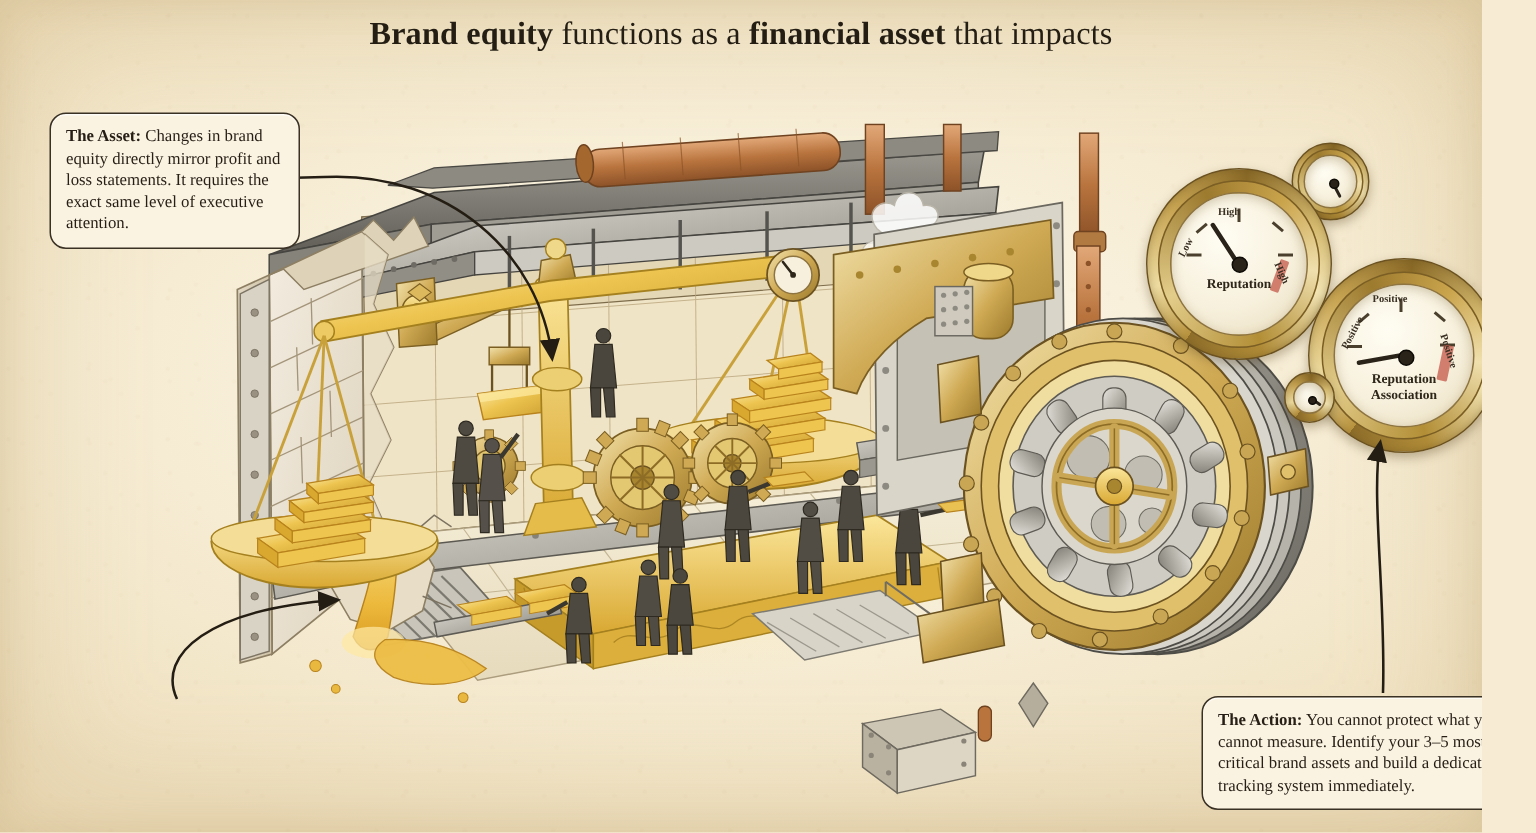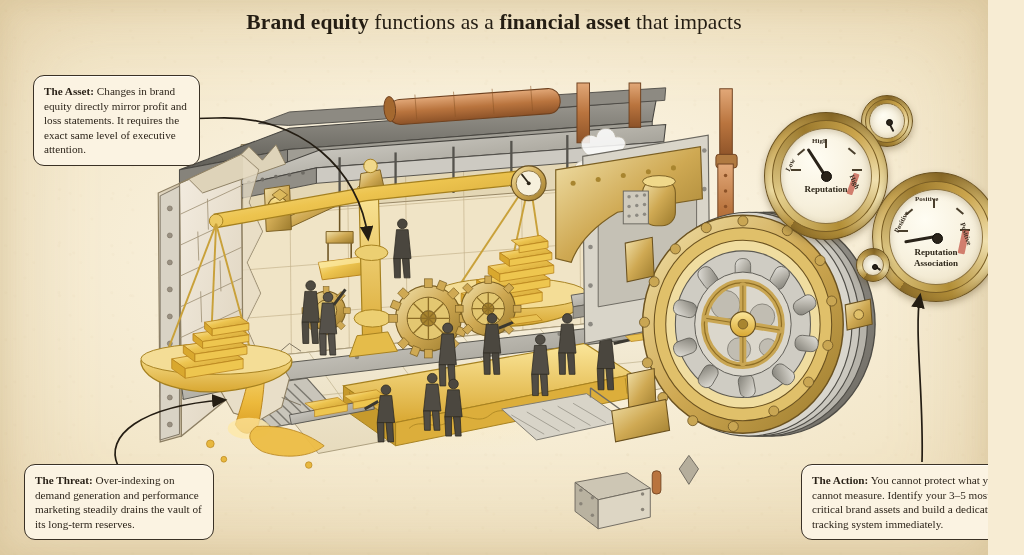--- a/index.html
+++ b/index.html
@@ -819,23 +819,20 @@
     <div class="face" style="inset:6px;">
       <div class="needle" style="left:3px;top:10px;width:8px;height:1.6px;transform:rotate(-145deg);"></div>
       <div class="hub" style="left:9px;top:9px;width:4px;height:4px;"></div>
     </div>
   </div>
 
   <div class="callout" id="callout-asset">
     <b>The Asset:</b><span> Changes in brand equity directly mirror profit and loss statements. It requires the exact same level of executive attention.</span>
   </div>
 
-  <div class="callout" id="callout-threat">
-    <b>The Threat:</b><span> Over-indexing on demand generation and performance marketing steadily drains the vault of its long-term reserves.</span>
-  </div>
 
   <div class="callout" id="callout-action">
     <b>The Action:</b><span> You cannot protect what you cannot measure. Identify your 3–5 most critical brand assets and build a dedicated tracking system immediately.</span>
   </div>
 
   <div id="grain"></div>
   <div id="vignette"></div>
 </div>
 
 </body></html>

